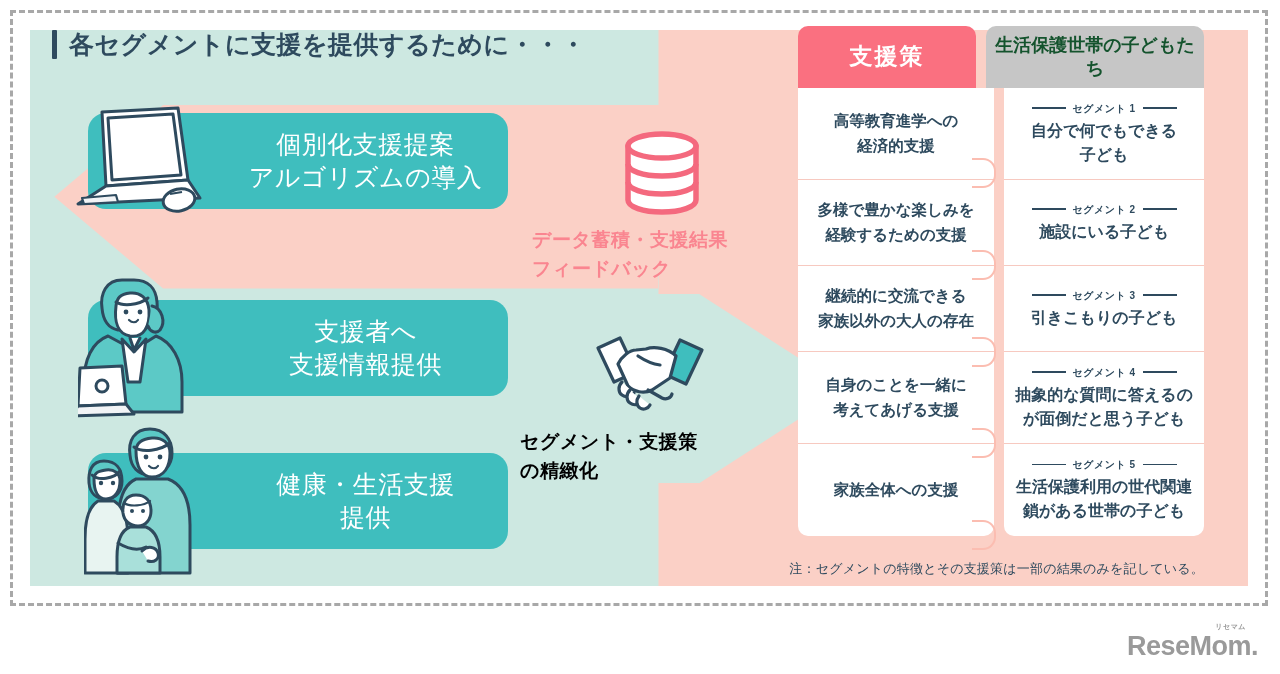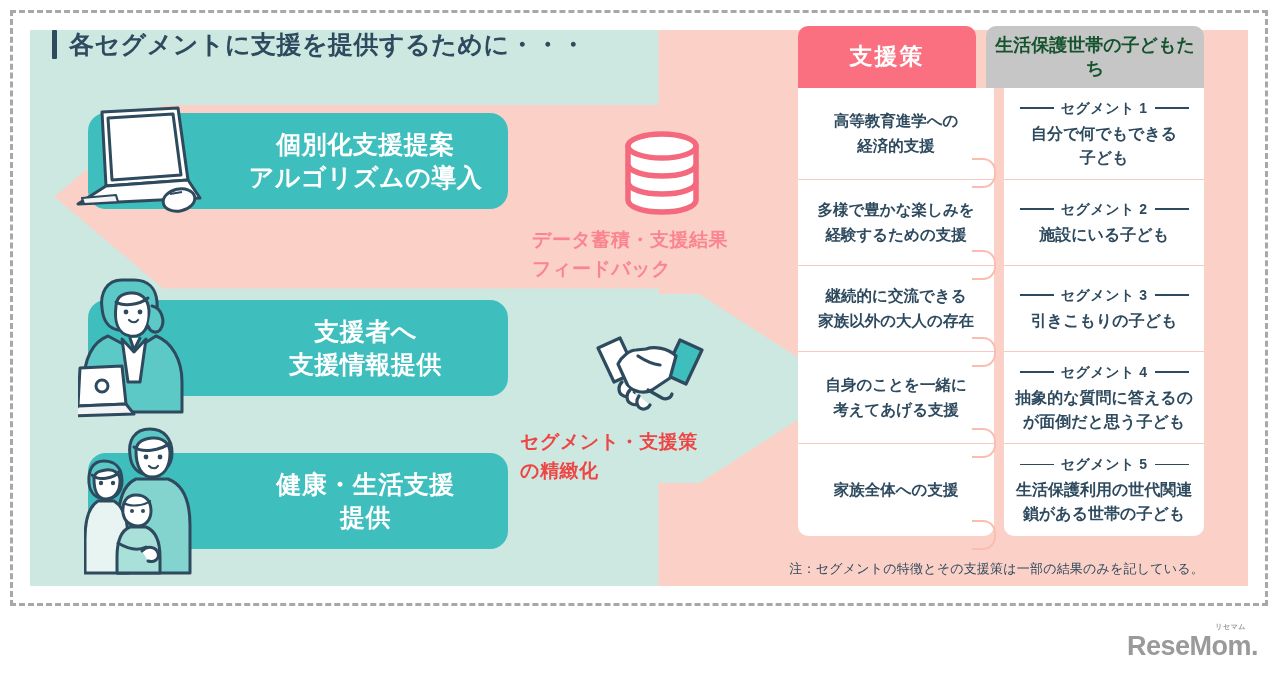--- a/index.html
+++ b/index.html
@@ -51,36 +51,36 @@
 
   .card{
     position:absolute;left:88px;width:420px;height:96px;
     background:#3fbebe;border-radius:18px;
     display:flex;align-items:center;justify-content:flex-end;
   }
   .card-1{top:113px;}
   .card-2{top:300px;}
   .card-3{top:453px;}
   .card-label{
-    color:#ffffff;font-size:25px;font-weight:bold;line-height:1.32;
+    color:#ffffff;font-size:25px;font-weight:normal;line-height:1.32;
     text-align:center;width:265px;margin-right:10px;letter-spacing:.5px;
   }
   .card-art{position:absolute;pointer-events:none;}
   .art-1{left:60px;top:94px;}
   .art-2{left:78px;top:272px;}
   .art-3{left:84px;top:425px;}
 
   
   .mid-block{position:absolute;width:260px;}
   .mid-1{left:532px;top:130px;}
   .mid-2{left:520px;top:330px;}
   .mid-icon{height:86px;display:flex;align-items:center;justify-content:center;}
   .mid-text{margin-top:10px;font-size:19px;font-weight:bold;line-height:1.5;letter-spacing:.5px;}
   .mid-text.pink{color:#fa8590;}
-  .mid-text.navy{color:#ef4444;margin-top:12px;}
+  .mid-text.navy{color:#000000;margin-top:12px;}
 
   
   .table{position:absolute;left:798px;top:26px;width:406px;}
   .thead{display:flex;gap:10px;}
   .th{
     height:62px;display:flex;align-items:center;justify-content:center;
     text-align:center;font-weight:bold;line-height:1.3;
     border-radius:10px 10px 0 0;
   }
   .th-1{width:178px;background:#fa7080;color:#fff;font-size:23px;letter-spacing:2px;}
@@ -93,21 +93,21 @@
   .cell{
     display:flex;flex-direction:column;align-items:center;justify-content:center;
     color:#2e4a5e;text-align:center;box-sizing:border-box;padding:4px 8px;
     border-bottom:1.5px solid #f7c9c0;
   }
   .col .cell:last-child{border-bottom:none;}
   .cell-1{font-size:15.5px;font-weight:bold;line-height:1.55;}
   .cell-2{font-size:16px;font-weight:bold;line-height:1.5;}
   .seg-tag{
     display:flex;align-items:center;justify-content:center;gap:7px;
-    font-size:14px;font-weight:bold;color:#2e4a5e;margin-bottom:3px;
+    font-size:10px;font-weight:bold;color:#2e4a5e;margin-bottom:3px;
     width:100%;letter-spacing:.5px;
   }
   .seg-tag::before,.seg-tag::after{
     content:"";height:1.4px;background:#2e4a5e;flex:0 0 34px;
   }
   .h1r{height:92px;}.h2r{height:86px;}.h3r{height:86px;}.h4r{height:92px;}.h5r{height:92px;}
 
   
   .hook{
     position:absolute;left:972px;width:22px;height:26px;

